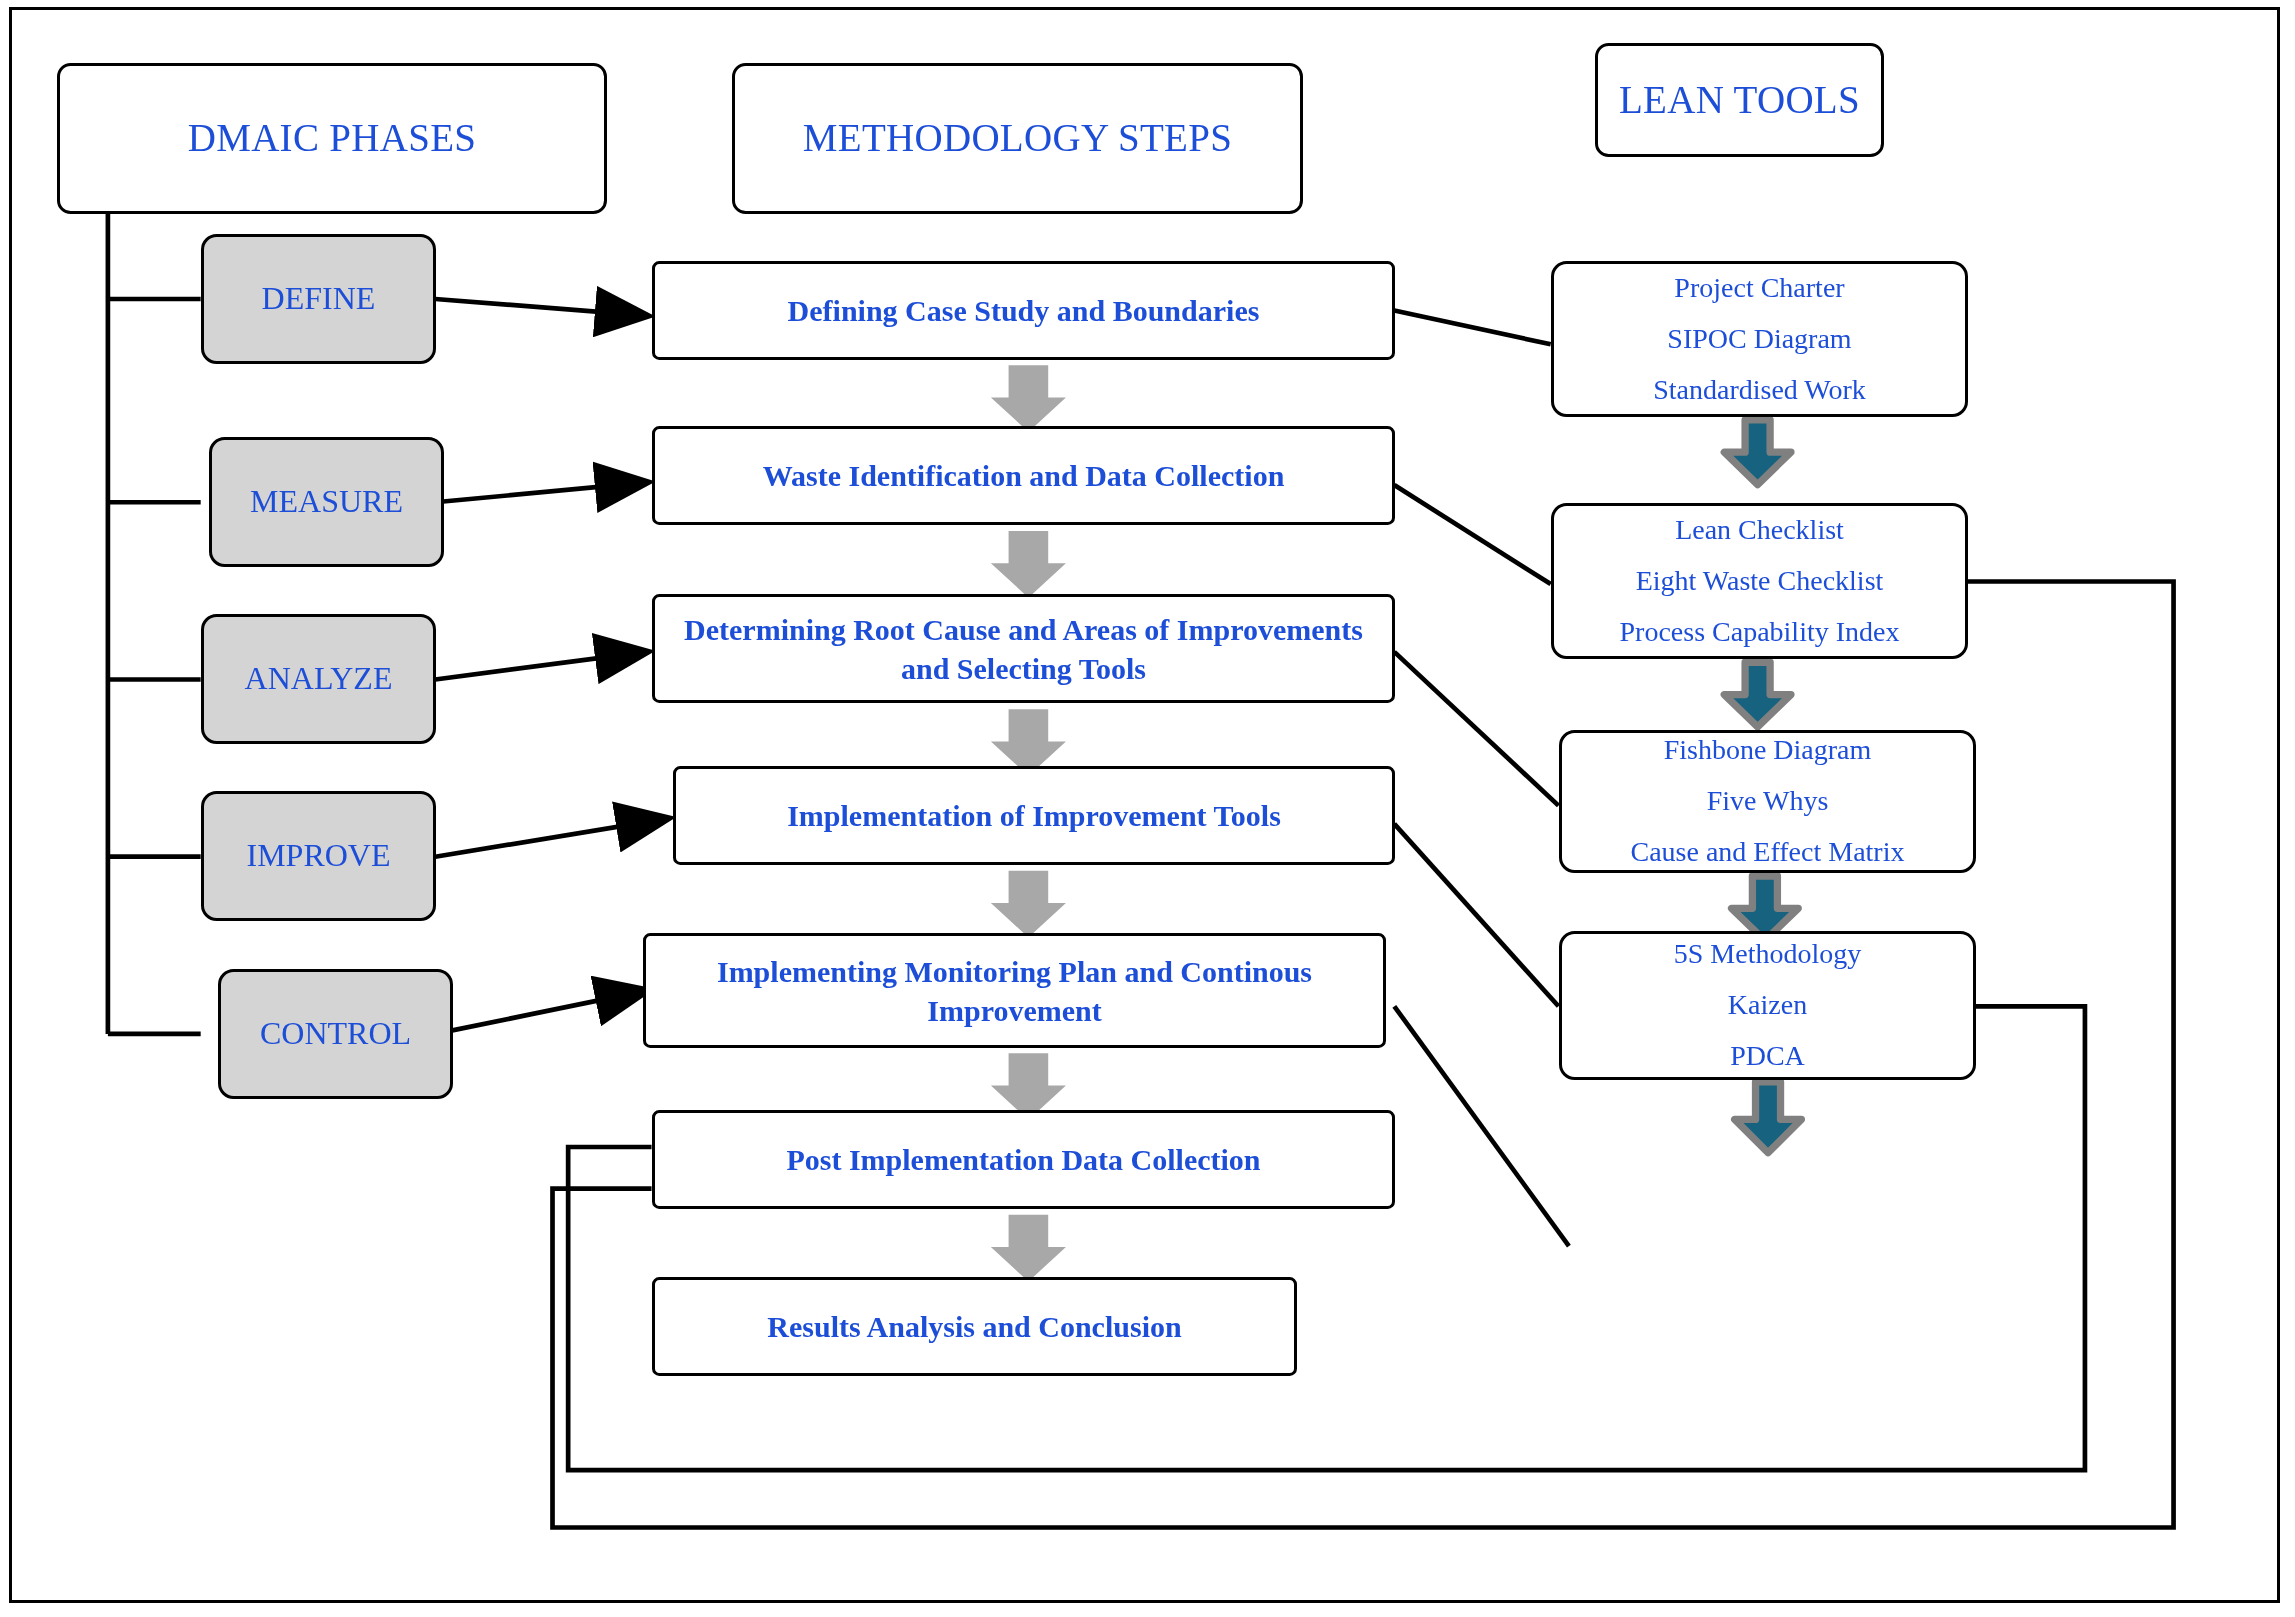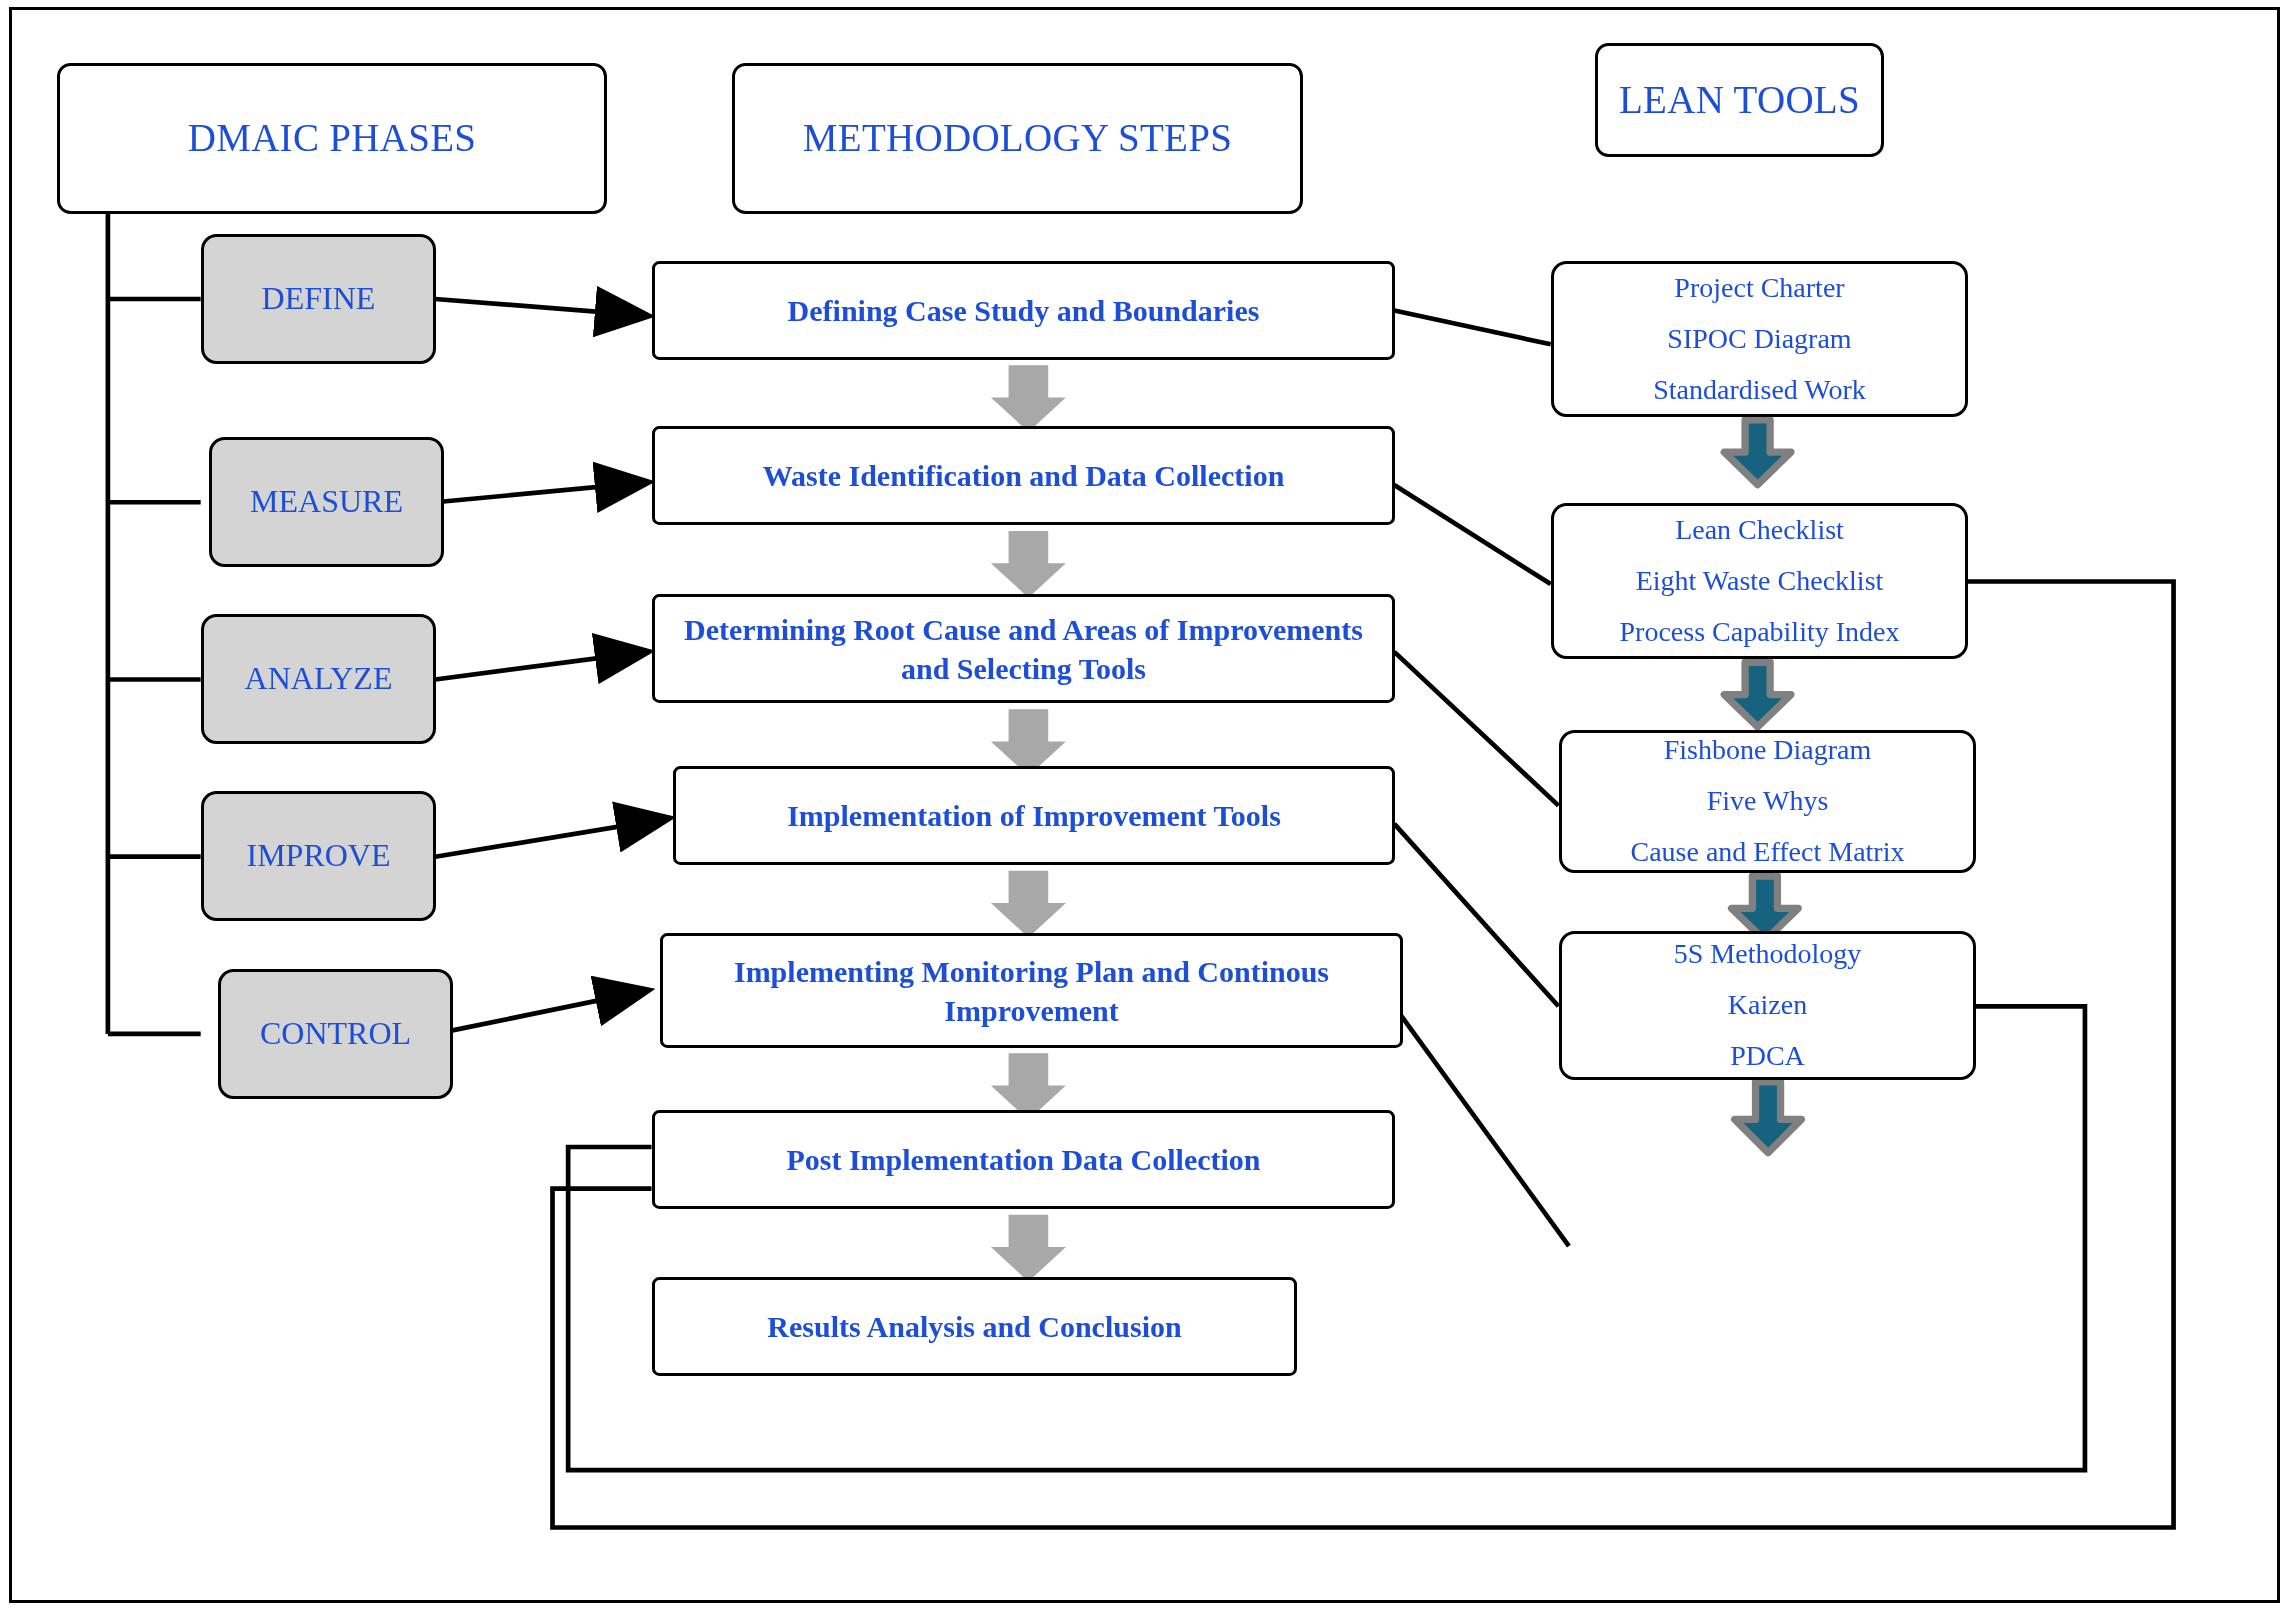--- a/index.html
+++ b/index.html
@@ -29,21 +29,21 @@
   #ph-analyze {left:201px;top:614px;}
   #ph-improve {left:201px;top:791px;}
   #ph-control {left:201px;top:969px;margin-left:17px;}
 
   
   .step{font-size:30px;font-weight:700;width:743px;border-radius:7.3px;padding:0 27px;}
   #st-1{left:652px;top:261px;height:99px;}
   #st-2{left:652px;top:426px;height:99px;}
   #st-3{left:652px;top:594px;height:109px;}
   #st-4{left:673px;top:766px;height:99px;width:722px;}
-  #st-5{left:660px;top:933px;height:115px;}
+  #st-5{left:643px;top:933px;height:115px;}
   #st-6{left:652px;top:1110px;height:99px;}
   #st-7{left:652px;top:1277px;height:99px;width:645px;}
 
   
   .tool{font-size:28px;font-weight:400;width:417px;border-radius:15.6px;
         flex-direction:column;justify-content:center;padding:5.2px 9.4px;}
   .tool span{display:block;margin:7.3px 0;}
   #tl-1{left:1551px;top:261px;height:156px;}
   #tl-2{left:1551px;top:503px;height:156px;}
   #tl-3{left:1559px;top:730px;height:143px;}

